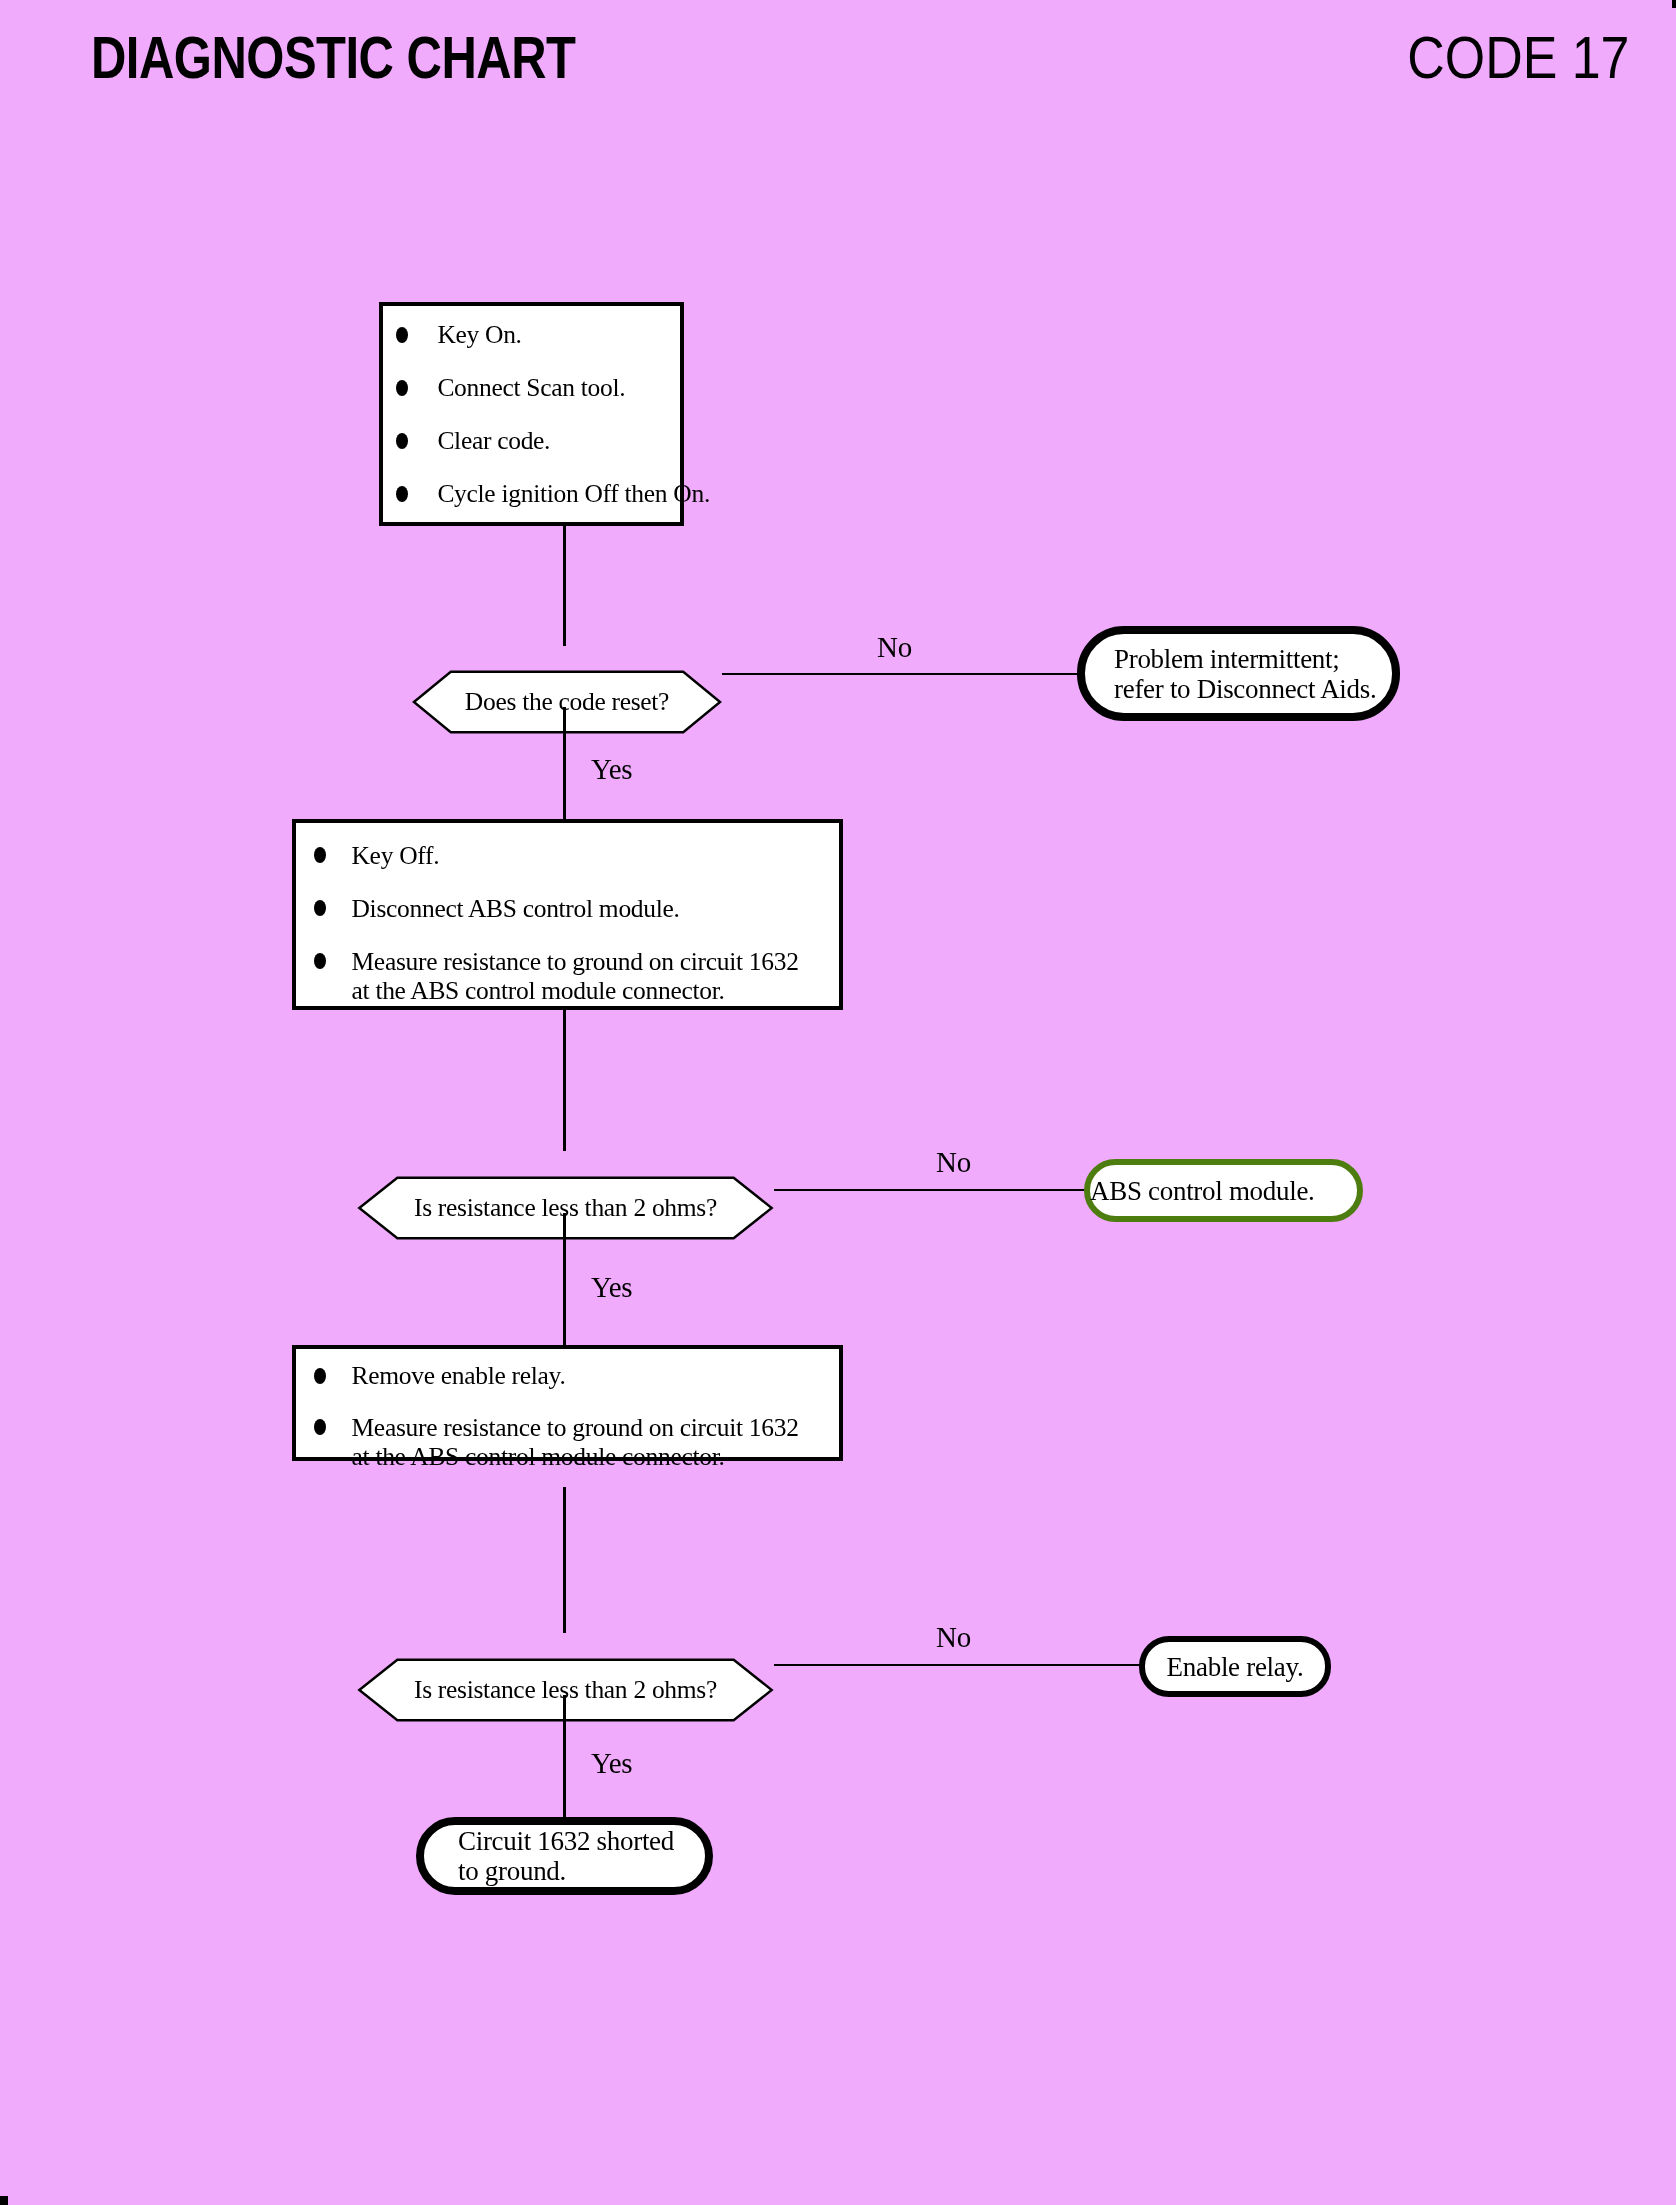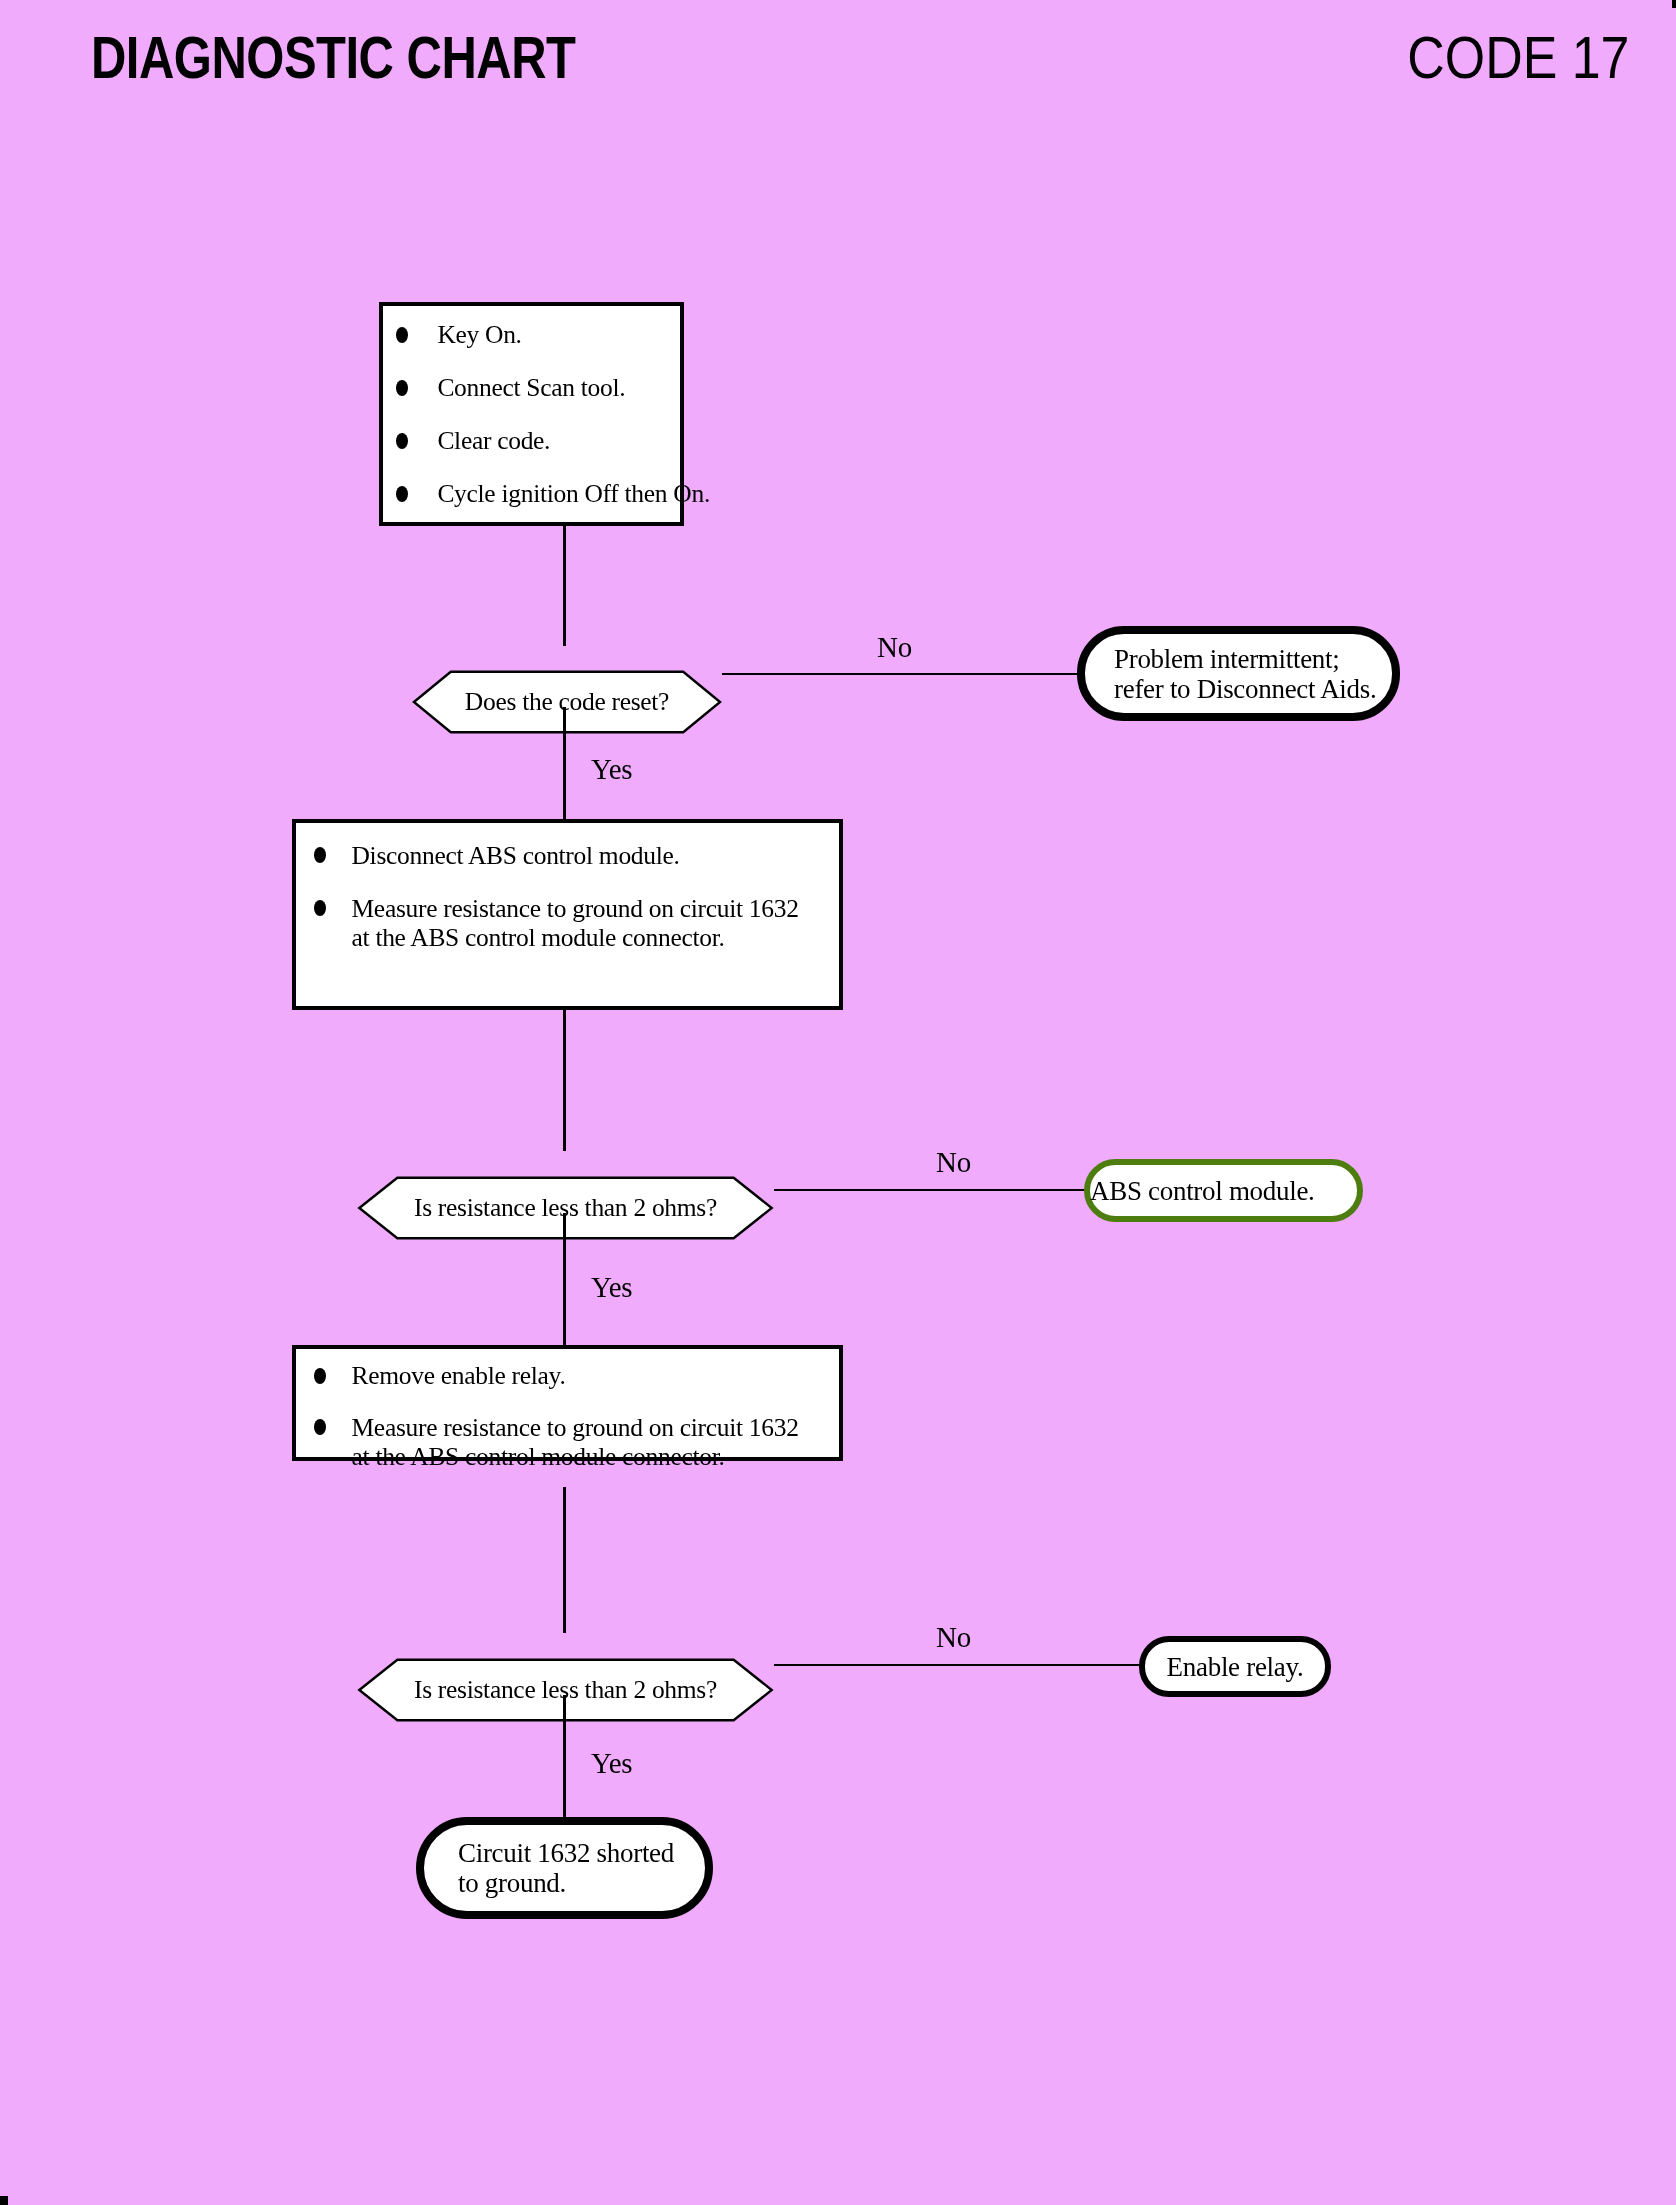--- a/index.html
+++ b/index.html
@@ -56,21 +56,21 @@
 
   
   .terminal {
     position:absolute; background:#fff; box-sizing:border-box;
     display:flex; flex-direction:column; justify-content:center;
     font-size:27px; letter-spacing:-0.3px; line-height:30px; white-space:nowrap;
   }
   #term1 { left:1077px; top:626px; width:323px; height:95px; border:8px solid #000; border-radius:47px; padding-left:29px; }
   #term2 { left:1084px; top:1159px; width:279px; height:63px; border:6px solid #4d7c0f; border-radius:32px; }
   #term3 { left:1139px; top:1636px; width:192px; height:61px; border:6px solid #000; border-radius:30px; align-items:center; }
-  #term4 { left:416px;  top:1817px; width:297px; height:102px; border:8.5px solid #000; border-radius:51px; padding-left:34px; }
+  #term4 { left:416px;  top:1817px; width:297px; height:78px; border:8.5px solid #000; border-radius:51px; padding-left:34px; }
 
   
   .vline { position:absolute; left:563px; width:3px; background:#000; }
   #v1 { top:526px;  height:120px; }
   #v2 { top:707px; height:113px; }
   #v3 { top:1009px; height:142px; }
   #v4 { top:1213px; height:133px; }
   #v5 { top:1487px; height:146px; }
   #v6 { top:1695px; height:123px; }
   .hline { position:absolute; height:2.4px; background:#000; }
@@ -144,20 +144,26 @@
     <div>refer to Disconnect Aids.</div>
   </div>
 
   <div class="edge" id="yes1">Yes</div>
   <div class="vline" id="v2"></div>
 
   <div class="process" id="box-act1">
     <div class="bullet">
       <span class="dot"></span>
       <span class="btext">
+          <div>Key Off.</div>
+        </span>
+    </div>
+    <div class="bullet">
+      <span class="dot"></span>
+      <span class="btext">
           <div>Disconnect ABS control module.</div>
         </span>
     </div>
     <div class="bullet">
       <span class="dot"></span>
       <span class="btext">
         <div>Measure resistance to ground on circuit 1632</div>
         <div>at the ABS control module connector.</div>
       </span>
     </div>

